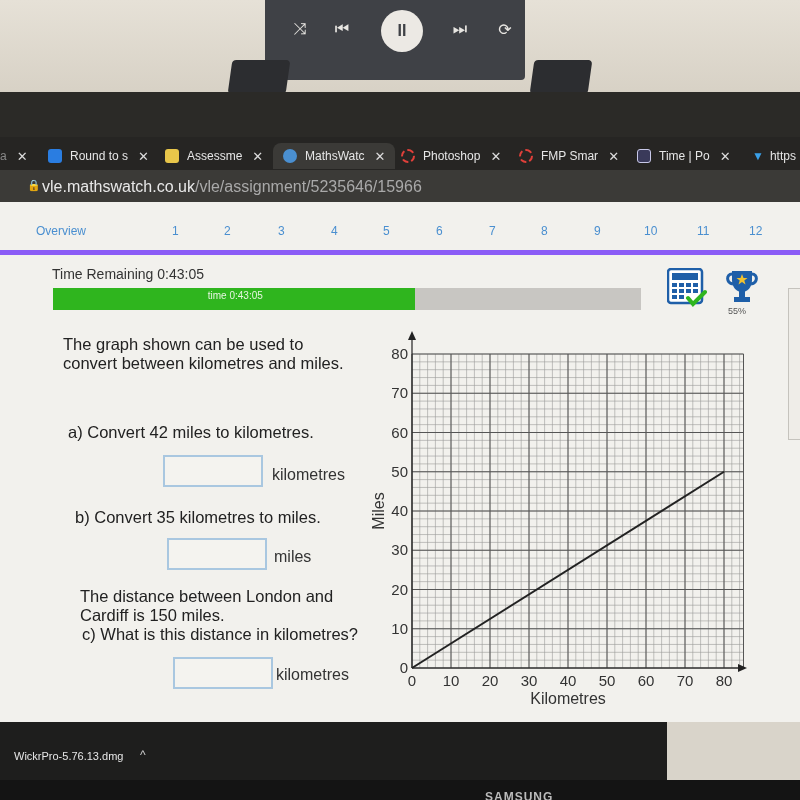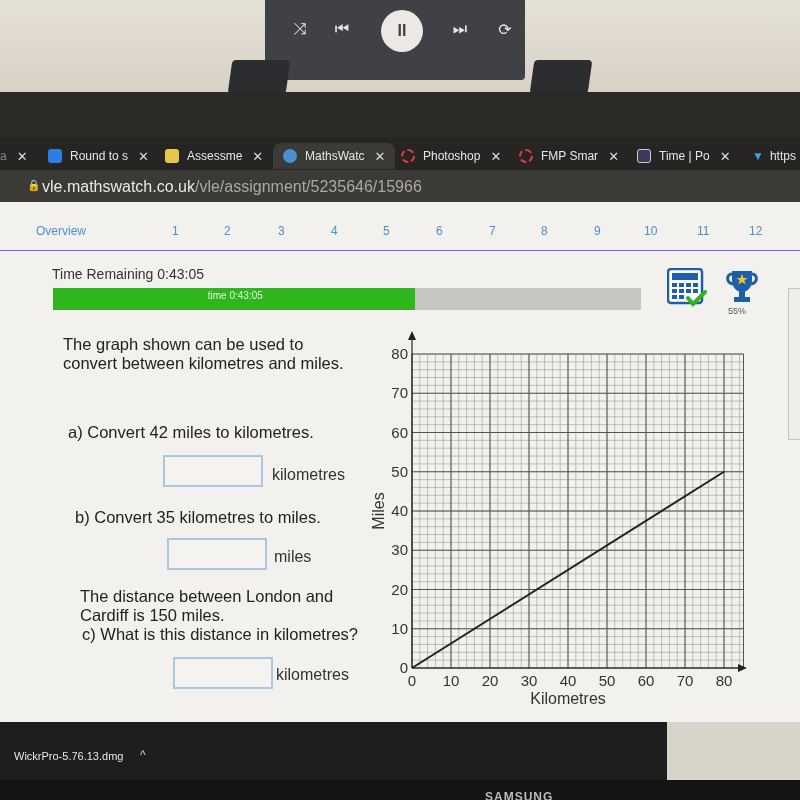--- a/index.html
+++ b/index.html
@@ -15,21 +15,21 @@
   .tab{position:absolute;top:6px;height:26px;display:flex;align-items:center;color:#e6e6e6;font-size:12px;white-space:nowrap;}
   .tab .fav{width:14px;height:14px;margin-right:8px;display:inline-block;border-radius:3px;}
   .tab .x{margin-left:10px;font-size:13px;color:#ddd;}
   .tab.active{background:#3b3a37;border-radius:8px 8px 0 0;padding:0 10px;}
   .urlbar{position:absolute;left:0;top:170px;width:800px;height:32px;background:#3b3a37;}
   .url{position:absolute;left:42px;top:8px;font-size:16px;color:#e8e8e8;}
   .url .path{color:#a9a9a9;}
   .lock{position:absolute;left:27px;top:9px;color:#cfcfcf;font-size:11px;}
   
   .page{position:absolute;left:0;top:202px;width:800px;height:520px;background:#f2f1ed;}
-  .navrow{position:absolute;left:0;top:18px;width:800px;height:30px;border-bottom:1px solid #8b5cf6;}
+  .navrow{position:absolute;left:0;top:18px;width:800px;height:30px;border-bottom:5px solid #8b5cf6;}
   .navitem{position:absolute;top:4px;color:#4a8fd0;font-size:12px;}
   .timelabel{position:absolute;left:52px;top:64px;font-size:14px;color:#333;}
   .timebar{position:absolute;left:53px;top:86px;width:588px;height:22px;background:#c8c6c2;}
   .timefill{position:absolute;left:0;top:0;height:100%;background:#2fb51e;}
   .timetext{position:absolute;left:0;top:2px;width:100%;text-align:center;font-size:10px;color:#e6f5e0;}
   .calc{position:absolute;left:667px;top:66px;}
   .trophy{position:absolute;left:724px;top:66px;}
   .pct{position:absolute;left:728px;top:104px;font-size:9px;color:#555;}
   .rightpanel{position:absolute;left:788px;top:86px;width:20px;height:150px;border:1px solid #c5c3bd;background:#efede8;}
   .q{position:absolute;color:#222;font-size:16.5px;line-height:19px;}

